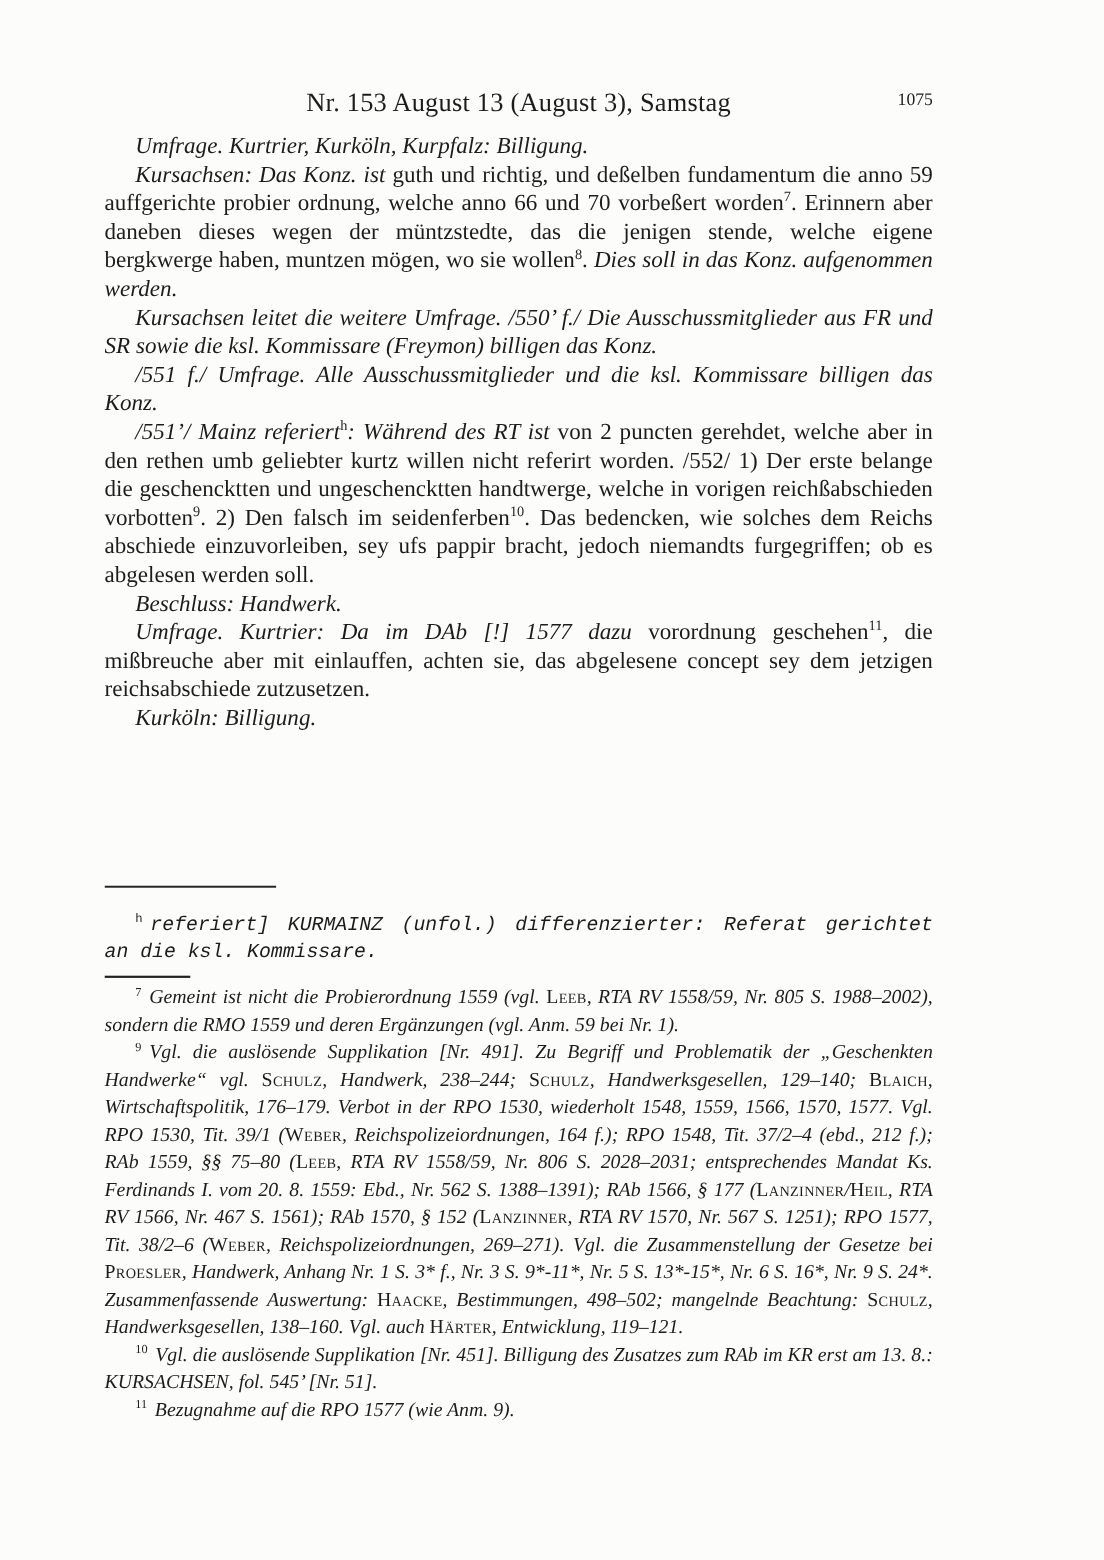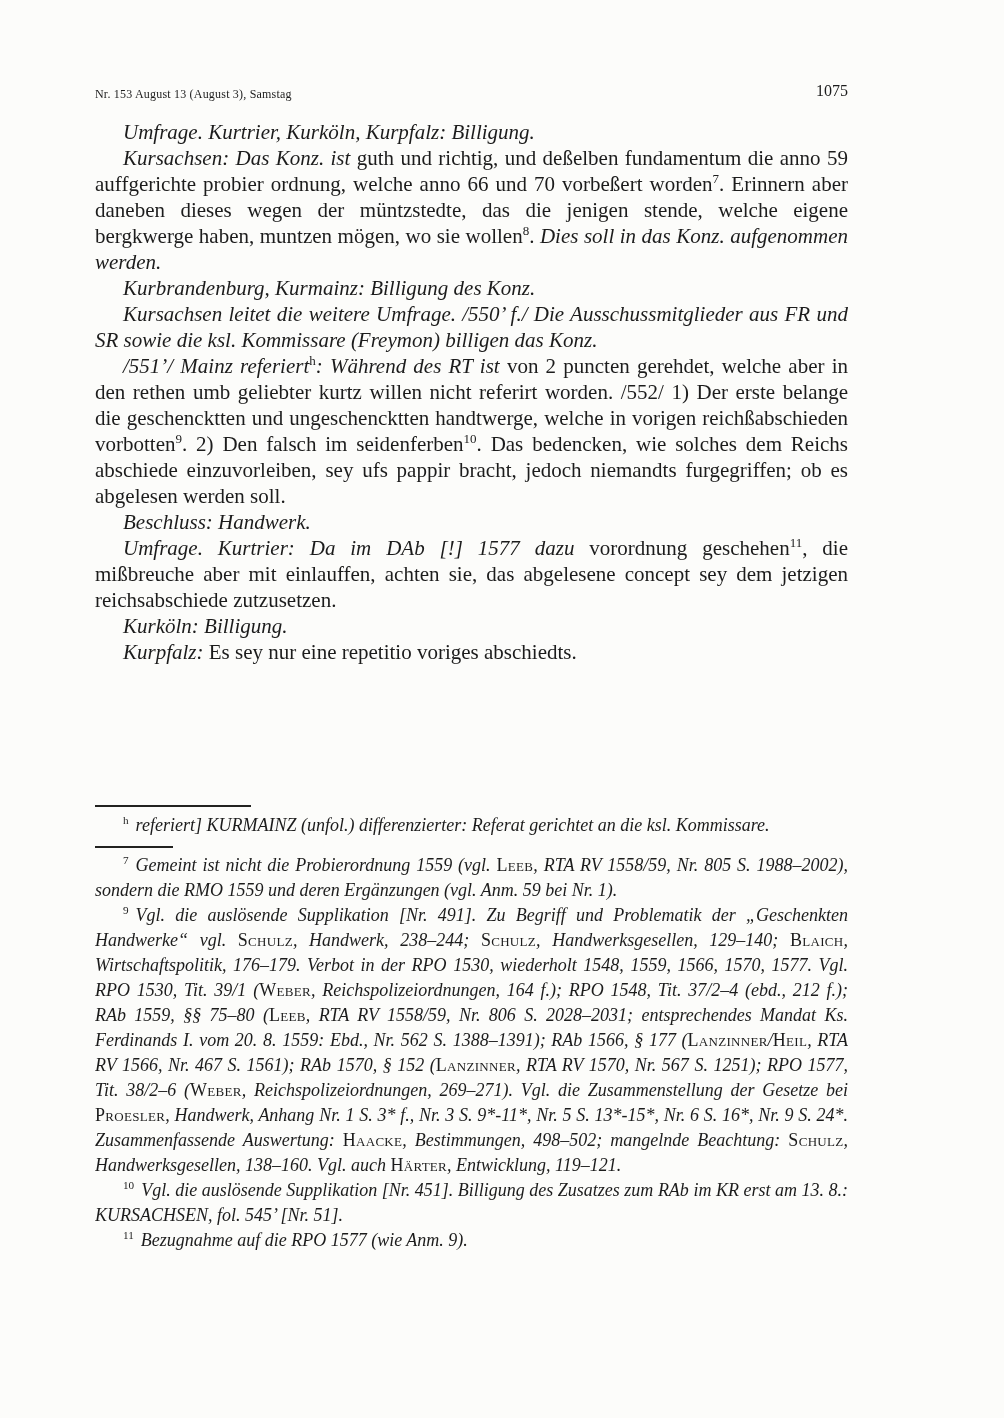--- a/index.html
+++ b/index.html
@@ -18,22 +18,22 @@
     overflow: hidden;
   }
   .running-head {
     position: absolute;
     left: 95px;
     top: 82px;
     width: 753px;
     height: 30px;
   }
   .header-title {
-    text-align: left;
-    font-size: 12px;
+    text-align: center;
+    font-size: 24px;
     line-height: 24px;
     letter-spacing: 0.2px;
   }
   .page-number {
     position: absolute;
     right: 0;
     top: -5px;
     font-size: 16px;
     line-height: 28px;
   }
@@ -66,21 +66,21 @@
   .apparatus p {
     margin: 0;
     text-indent: 28px;
   }
   .rule {
     border-top: 2px solid #222220;
     height: 0;
   }
   .rule-long  { width: 156px; }
   .rule-short { width: 78px; margin-top: 8px; }
-  .apparatus-notes { margin-top: 6px; }
+  .apparatus-notes { margin-top: 22px; font-family: Liberation Mono, monospace; }
   .footnote-list  { margin-top: 5px; }
   .seg-i  { font-style: italic; }
   .seg-r  { font-style: normal; }
   .seg-sc { font-style: normal; font-variant: small-caps; letter-spacing: 0.3px; }
   sup.seg-sup {
     font-size: 0.62em;
     line-height: 0;
     vertical-align: super;
     font-style: normal;
   }
@@ -98,27 +98,26 @@
 <div class="page">
 
   <div class="running-head">
     <div class="header-title">Nr. 153 August 13 (August 3), Samstag</div>
     <div class="page-number">1075</div>
   </div>
 
   <div class="text-block" id="body-container">
       <p><span class="seg-i">Umfrage. Kurtrier, Kurköln, Kurpfalz: Billigung.</span></p>
       <p><span class="seg-i">Kursachsen: Das Konz. ist</span><span class="seg-r"> guth und richtig, und deßelben fundamentum die anno 59 auffgerichte probier ordnung, welche anno 66 und 70 vorbeßert worden</span><sup class="seg-sup">7</sup><span class="seg-r">. Erinnern aber daneben dieses wegen der müntzstedte, das die jenigen stende, welche eigene bergkwerge haben, muntzen mögen, wo sie wollen</span><sup class="seg-sup">8</sup><span class="seg-r">. </span><span class="seg-i">Dies soll in das Konz. aufgenommen werden.</span></p>
-      <p><span class="seg-i">Kurbrandenburg, Kurmainz: Billigung des Konz.</span></p>
       <p><span class="seg-i">Kursachsen leitet die weitere Umfrage. /550’ f./ Die Ausschussmitglieder aus FR und SR sowie die ksl. Kommissare (Freymon) billigen das Konz.</span></p>
+      <p><span class="seg-i">/551 f./ Umfrage. Alle Ausschussmitglieder und die ksl. Kommissare billigen das Konz.</span></p>
       <p><span class="seg-i">/551’/ Mainz referiert</span><sup class="seg-sup">h</sup><span class="seg-i">: Während des RT ist</span><span class="seg-r"> von 2 puncten gerehdet, welche aber in den rethen umb geliebter kurtz willen nicht referirt worden. /552/ 1) Der erste belange die geschencktten und ungeschencktten handtwerge, welche in vorigen reichßabschieden vorbotten</span><sup class="seg-sup">9</sup><span class="seg-r">. 2) Den falsch im seidenferben</span><sup class="seg-sup">10</sup><span class="seg-r">. Das bedencken, wie solches dem Reichs abschiede einzuvorleiben, sey ufs pappir bracht, jedoch niemandts furgegriffen; ob es abgelesen werden soll.</span></p>
       <p><span class="seg-i">Beschluss: Handwerk.</span></p>
       <p><span class="seg-i">Umfrage. Kurtrier: Da im DAb [!] 1577 dazu</span><span class="seg-r"> vorordnung geschehen</span><sup class="seg-sup">11</sup><span class="seg-r">, die mißbreuche aber mit einlauffen, achten sie, das abgelesene concept sey dem jetzigen reichsabschiede zutzusetzen.</span></p>
       <p><span class="seg-i">Kurköln: Billigung.</span></p>
-      <p><span class="seg-i">Kurpfalz:</span><span class="seg-r"> Es sey nur eine repetitio voriges abschiedts.</span></p>
     </div>
 
   <div class="apparatus">
     <div class="rule rule-long"></div>
     <div class="apparatus-notes" id="apparatus-notes">
         <p><sup class="fn-marker">h</sup><span class="seg-i">referiert] KURMAINZ (unfol.) differenzierter: Referat gerichtet an die ksl. Kommissare.</span></p>
       </div>
     <div class="rule rule-short"></div>
     <div class="footnote-list" id="footnote-list">
         <p><sup class="fn-marker">7</sup><span class="seg-i">Gemeint ist nicht die Probierordnung 1559 (vgl. </span><span class="seg-sc">Leeb</span><span class="seg-i">, RTA RV 1558/59, Nr. 805 S. 1988–2002), sondern die RMO 1559 und deren Ergänzungen (vgl. Anm. 59 bei Nr. 1).</span></p>

